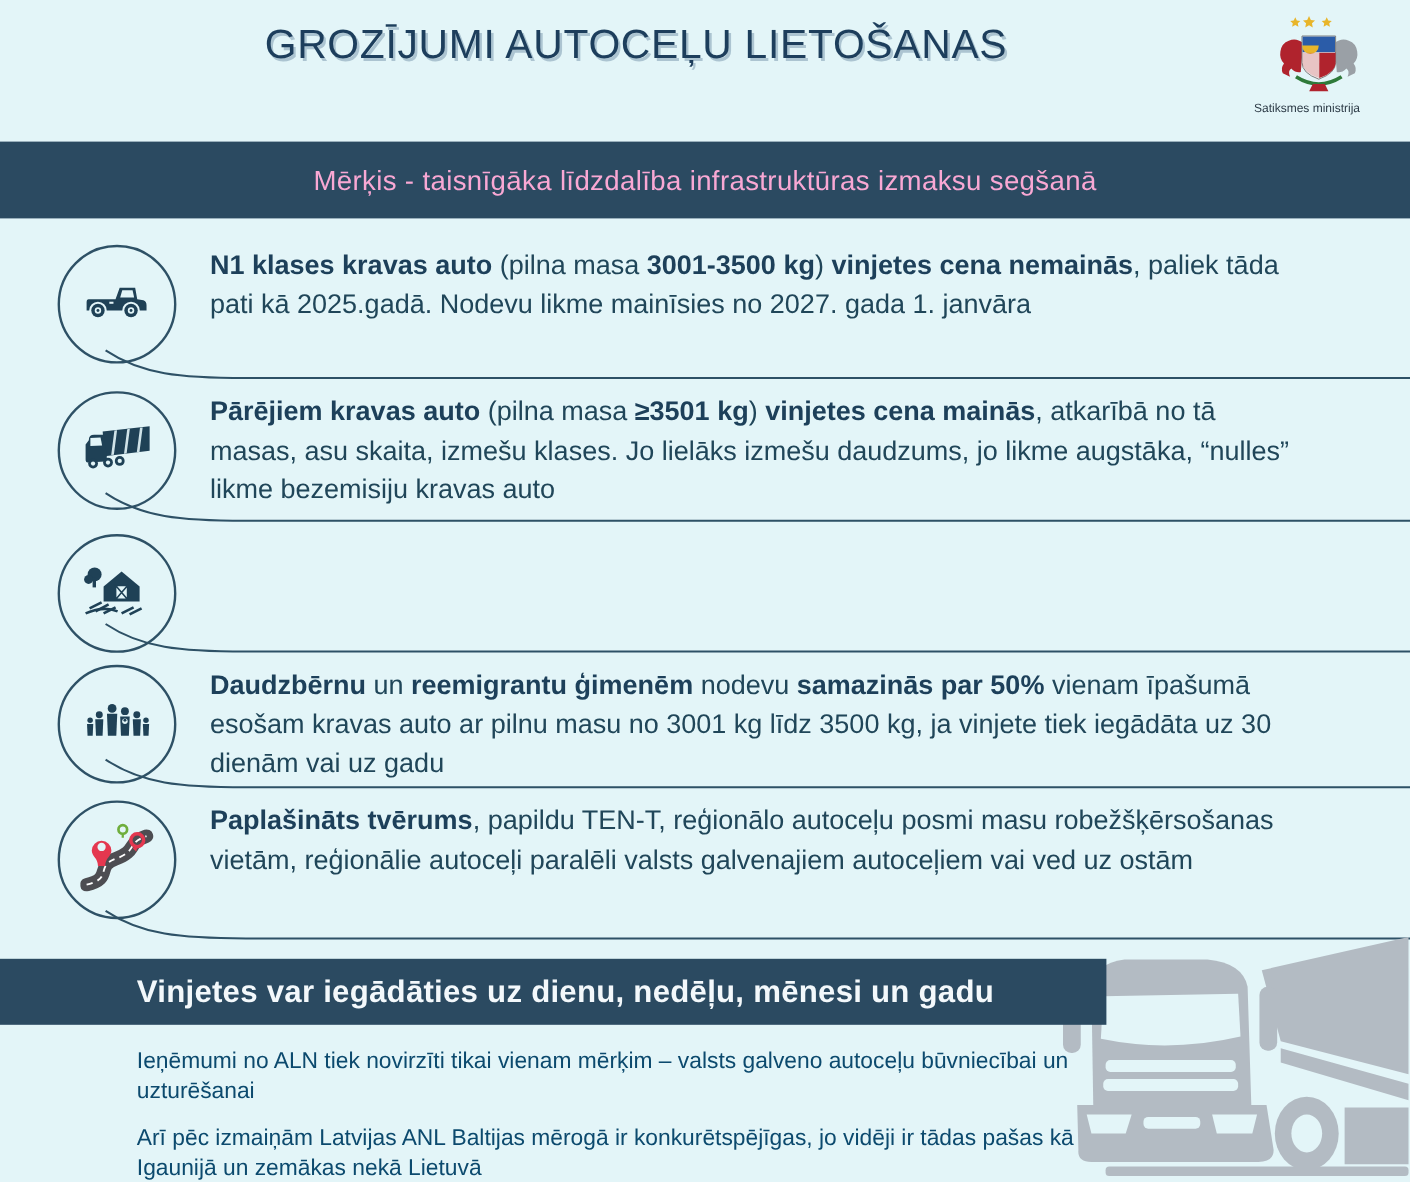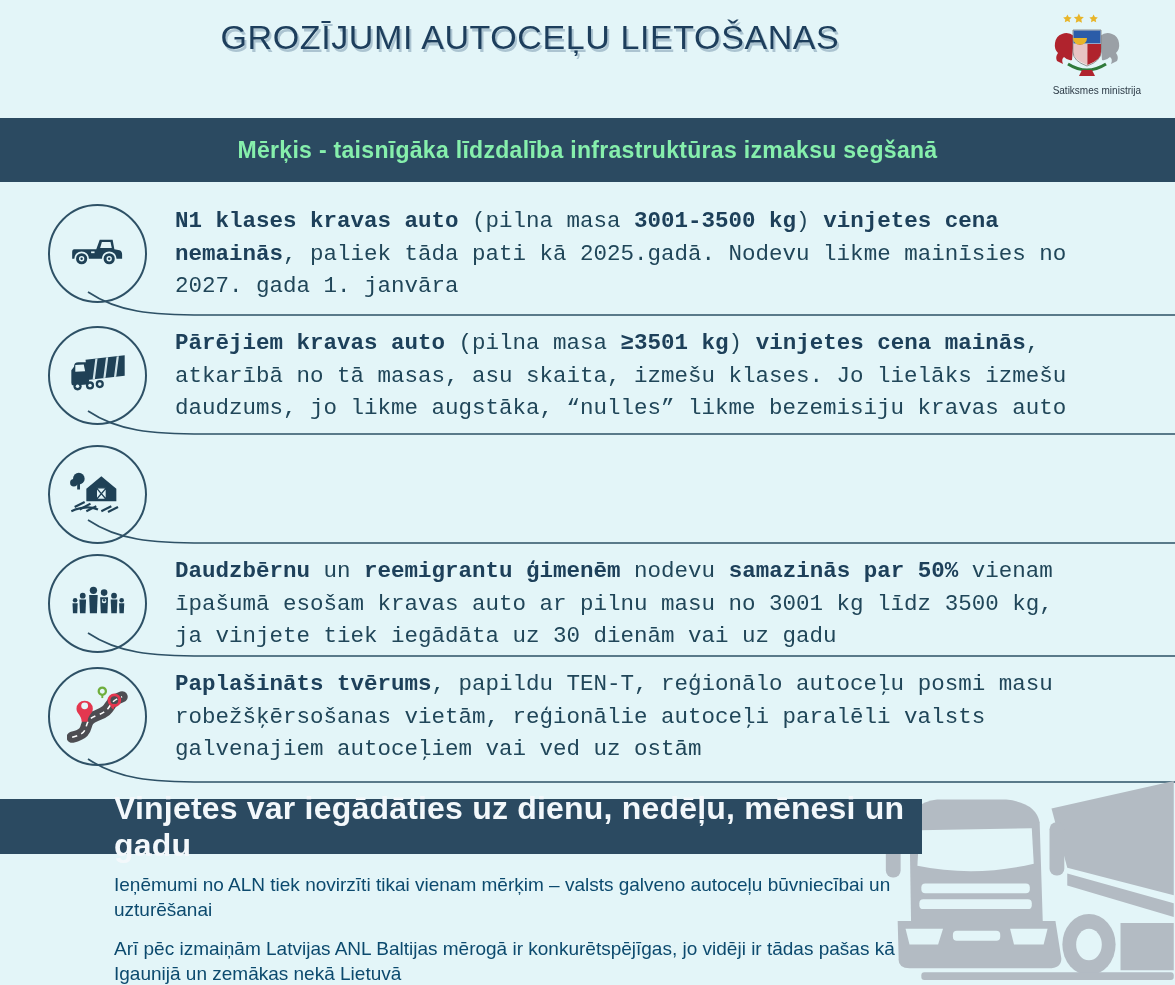--- a/index.html
+++ b/index.html
@@ -8,37 +8,37 @@
     background:#e3f5f8; color:#204659;
     font-family:"Liberation Sans", sans-serif;
   }
   
   .title-wrap{position:absolute; top:16px; left:0; width:1060px; text-align:center;}
   .title-line{
     font-size:34px; font-weight:normal; line-height:43px; color:#1d3e5c;
     letter-spacing:0.6px;
     text-shadow:2px 3px 0 rgba(104,138,162,0.45);
   }
-  .logo{position:absolute; top:12px; right:34px; width:108px; text-align:right;}
+  .logo{position:absolute; top:12px; right:22px; width:108px; text-align:left;}
   .logo svg{display:block; margin:0 auto;}
   .logo-caption{font-size:10px; color:#2c3a46; margin-top:1px;}
   
   .goal-banner{
     position:absolute; top:118px; left:0; width:1175px; height:64px;
     background:#2b4a61; display:flex; align-items:center; justify-content:center;
   }
-  .goal-banner span{color:#86efac; font-size:23px; font-weight:bold; letter-spacing:0.3px;}
+  .goal-banner span{color:#f9a8d4; font-size:23px; font-weight:normal; letter-spacing:0.3px;}
   .purchase-banner{
     position:absolute; top:799px; left:0; width:922px; height:55px;
     background:#2b4a61; display:flex; align-items:center;
     padding-left:114px; box-sizing:border-box; z-index:2;
   }
-  .purchase-banner span{color:#f3f8fb; font-size:32px; font-weight:bold; letter-spacing:0.2px;}
-  
-  .items{position:absolute; top:198px; left:0; width:1164px;font-family:Liberation Mono, monospace;}
+  .purchase-banner span{color:#f3f8fb; font-size:26px; font-weight:bold; letter-spacing:0.2px;}
+  
+  .items{position:absolute; top:198px; left:0; width:1164px;}
   .item{position:relative; display:flex; align-items:flex-start;}
   .item-1{height:122px}.item-2{height:119px}.item-3{height:109px}.item-4{height:113px}.item-5{height:126px}
   .icon-col{flex:0 0 145px; padding-left:48px; box-sizing:content-box; width:97px; flex-basis:97px;}
   .icon-circle{
     width:95px; height:95px; margin-top:6px; border:2px solid #2e5166; border-radius:50%;
     display:flex; align-items:center; justify-content:center;
   }
   .item-text{
     flex:1; max-width:905px; margin-left:30px; padding-top:7px;
     font-size:22.5px; line-height:32.5px; color:#204659;

